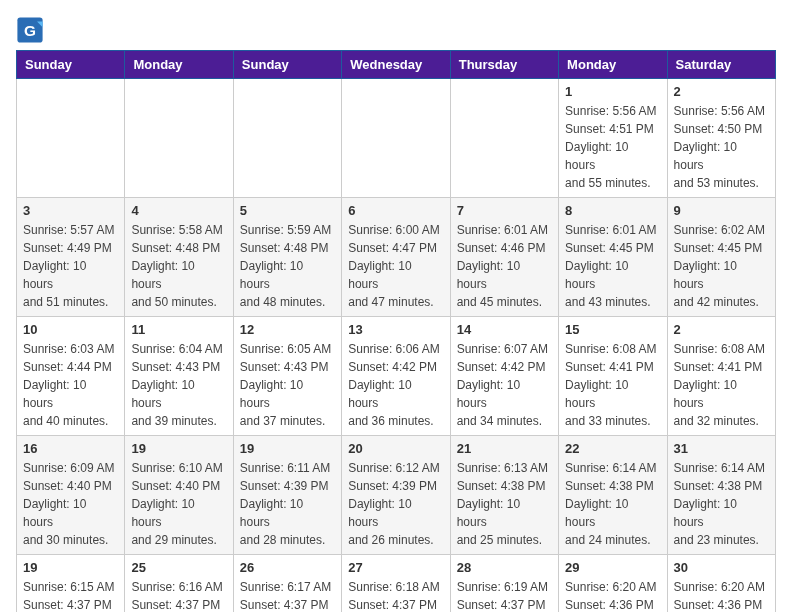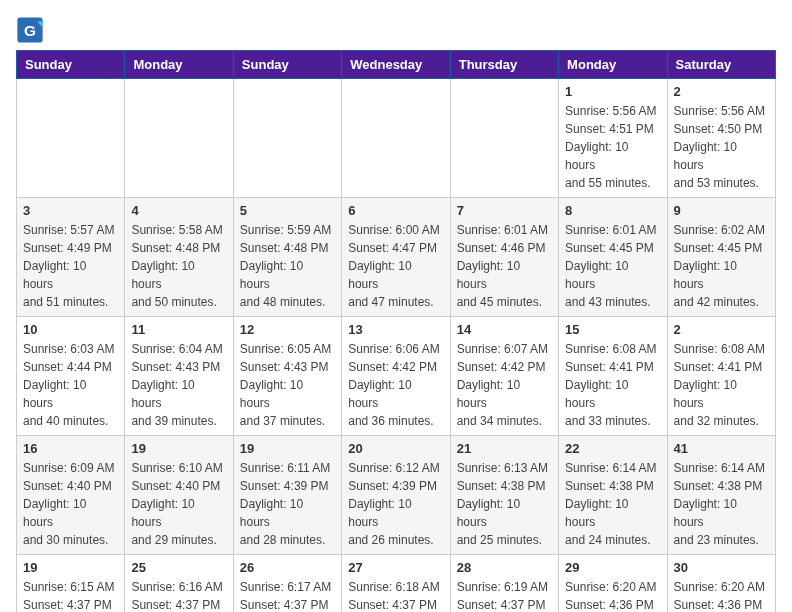--- a/index.html
+++ b/index.html
@@ -214,21 +214,21 @@
         </td>
         <td>
           <span class="day-num">21</span>
           <div class="day-info">Sunrise: 6:13 AM<br>Sunset: 4:38 PM<br>Daylight: 10 hours<br>and 25 minutes.</div>
         </td>
         <td>
           <span class="day-num">22</span>
           <div class="day-info">Sunrise: 6:14 AM<br>Sunset: 4:38 PM<br>Daylight: 10 hours<br>and 24 minutes.</div>
         </td>
         <td>
-          <span class="day-num">41</span>
+          <span class="day-num">31</span>
           <div class="day-info">Sunrise: 6:14 AM<br>Sunset: 4:38 PM<br>Daylight: 10 hours<br>and 23 minutes.</div>
         </td>
       </tr>
       <tr>
         <td>
           <span class="day-num">19</span>
           <div class="day-info">Sunrise: 6:15 AM<br>Sunset: 4:37 PM<br>Daylight: 10 hours<br>and 22 minutes.</div>
         </td>
         <td>
           <span class="day-num">25</span>

